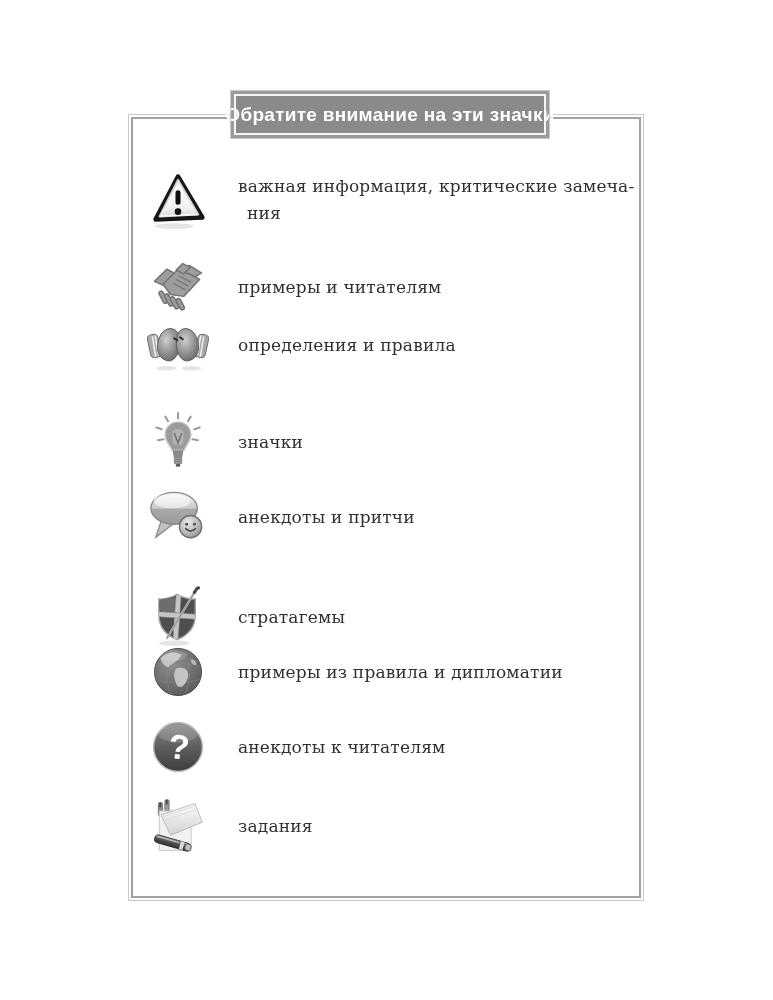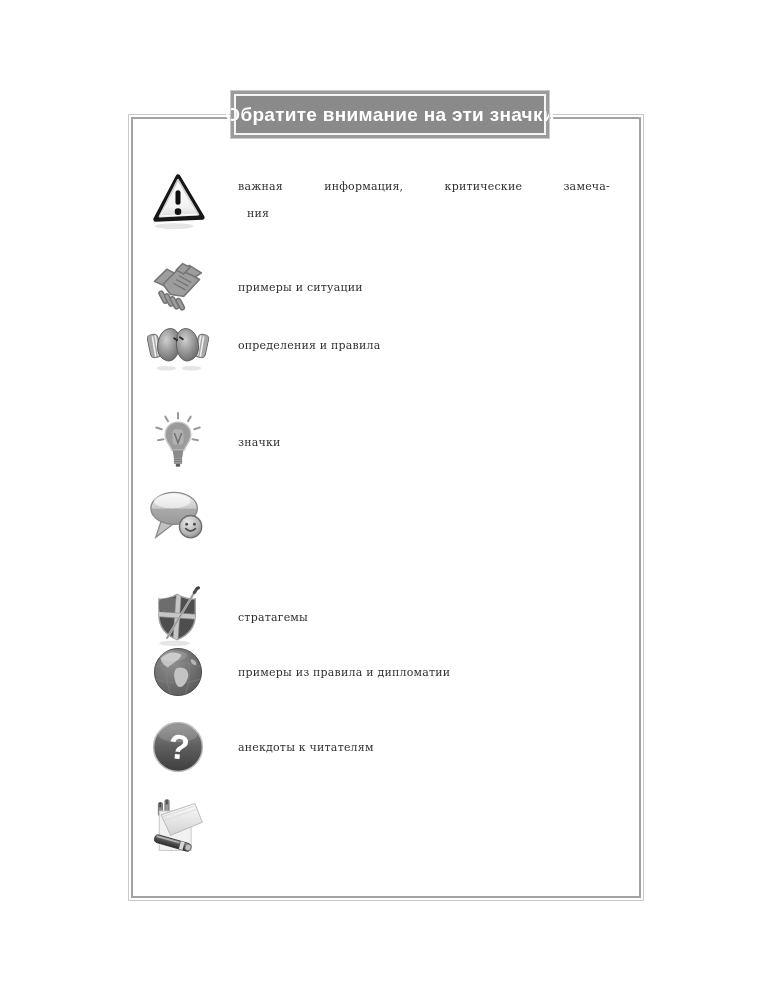--- a/index.html
+++ b/index.html
@@ -10,21 +10,21 @@
         border:2px solid #a2a2a2;outline:1px solid #c9c9c9;outline-offset:2px;}
   .legend-header{position:absolute;left:231px;top:91px;width:318px;height:47px;
         box-sizing:border-box;background:#8a8a8a;
         border:3px solid #9b9b9b;box-shadow:inset 0 0 0 2px #f5f5f5;
         outline:1px solid #c9c9c9;
         display:flex;align-items:center;justify-content:center;z-index:3;}
   .legend-header span{font-family:"Liberation Sans",sans-serif;font-weight:700;
         font-size:19px;color:#ffffff;letter-spacing:.3px;white-space:nowrap;}
   .row{position:absolute;left:146px;width:470px;height:78px;display:flex;align-items:center;z-index:2;}
   .icon-cell{width:64px;height:78px;flex:none;display:flex;align-items:center;justify-content:center;}
-  .label{margin-left:28px;width:372px;font-size:11px;line-height:27px;color:#303030;letter-spacing:.2px;}
+  .label{margin-left:28px;width:372px;font-size:17px;line-height:27px;color:#303030;letter-spacing:.2px;}
   .label .l1{display:block;text-align-last:justify;white-space:nowrap;}
   .label .l2{display:block;margin-left:9px;}
   svg{display:block;}
 </style>
 </head>
 <body>
 
 <div class="page">
 
   <div class="legend-box"></div>
@@ -71,21 +71,21 @@
             <rect x="32" y="44" width="4.6" height="13" rx="2.3" transform="rotate(-28 34 50)"></rect>
           </g>
         </g>
         <g stroke="#747474" stroke-width="1.4" fill="none">
           <path d="M33 20 L46 27"></path>
             <path d="M30 24 L43 31"></path>
             <path d="M27 28 L40 35"></path>
         </g>
       </svg>
     </div>
-    <div class="label">примеры и ситуации</div>
+    <div class="label">примеры и читателям</div>
   </div>
 
   <div class="row" style="top:306px">
     <div class="icon-cell">
       <svg width="62" height="58" viewBox="0 0 64 58">
         <defs>
           <radialGradient id="glv" cx=".4" cy=".35" r=".8">
             <stop offset="0" stop-color="#cfcfcf"></stop>
               <stop offset=".55" stop-color="#8f8f8f"></stop>
               <stop offset="1" stop-color="#5d5d5d"></stop>
@@ -149,20 +149,21 @@
         </defs>
         <path d="M15 34 L9 52 L26 39 Z" fill="#c2c2c2" stroke="#8a8a8a" stroke-width="1.4"></path>
         <ellipse cx="28" cy="22" rx="24" ry="16.5" fill="url(#bub)" stroke="#8a8a8a" stroke-width="1.4"></ellipse>
         <ellipse cx="26" cy="14.5" rx="19" ry="7.5" fill="#ffffff" opacity=".55"></ellipse>
         <circle cx="45" cy="41" r="11.5" fill="url(#sml)" stroke="#6f6f6f" stroke-width="1.4"></circle>
         <circle cx="41" cy="38.5" r="1.5" fill="#4e4e4e"></circle>
         <circle cx="49" cy="38.5" r="1.5" fill="#4e4e4e"></circle>
         <path d="M40 43 Q45 48 50 43" fill="none" stroke="#4e4e4e" stroke-width="1.7" stroke-linecap="round"></path>
       </svg>
     </div>
+    <div class="label">анекдоты и притчи</div>
   </div>
 
   <div class="row" style="top:578px">
     <div class="icon-cell">
       <svg width="58" height="64" viewBox="0 0 64 70">
         <defs>
           <clipPath id="shc">
             <path d="M31 10 C37 14 46 16 51 15 L51 33 C51 46 43 55 31 60 C19 55 11 46 11 33 L11 15 C16 16 25 14 31 10 Z"></path>
           </clipPath>
         </defs>
@@ -250,15 +251,16 @@
         <path d="M14 22 L50 10 L58 30 L24 44 Z" fill="url(#sheet)" stroke="#b8b8b8" stroke-width="1"></path>
         <path d="M16 24 L50 12.5 M18 28 L52 16" stroke="#dcdcdc" stroke-width="1"></path>
         <g transform="rotate(16 30 54)">
           <rect x="6" y="49" width="40" height="8.5" rx="4" fill="url(#pen)" stroke="#2a2a2a" stroke-width=".8"></rect>
           <rect x="34" y="49" width="4" height="8.5" fill="#d9d9d9"></rect>
           <rect x="40" y="50" width="6" height="6.5" rx="2" fill="#bfbfbf" stroke="#6b6b6b" stroke-width=".7"></rect>
           <path d="M8 51 H32" stroke="#cfcfcf" stroke-width="1.2" opacity=".8"></path>
         </g>
       </svg>
     </div>
+    <div class="label">задания</div>
   </div>
 
 </div>
 
 </body></html>

